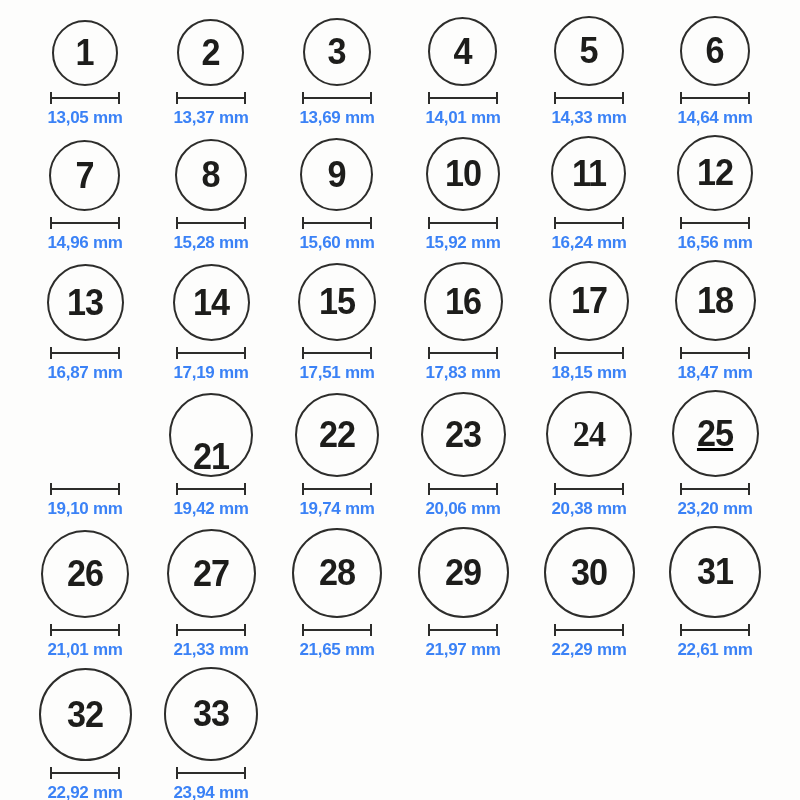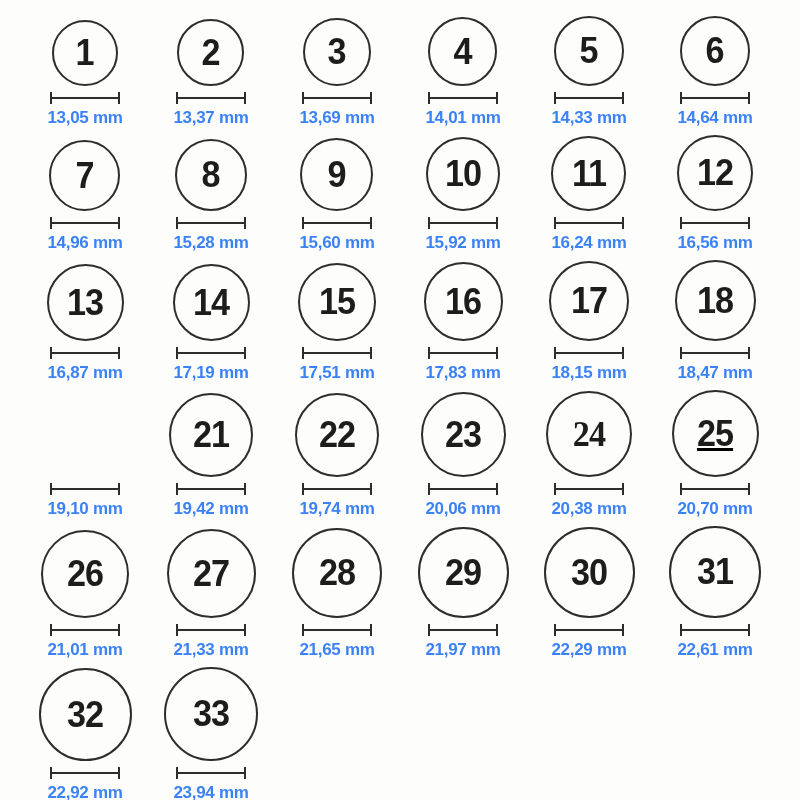--- a/index.html
+++ b/index.html
@@ -299,21 +299,21 @@
   <div class="cell">
     <div class="ruler">
       <span class="tick left"></span>
       <span class="line"></span>
       <span class="tick right"></span>
     </div>
     <div class="dia-label">19,10 mm</div>
   </div>
 
   <div class="cell">
-    <div class="circle" style="width: 84px; height: 84px;">
+    <div class="circle" style="width: 84px; height: 84px; align-items: flex-end;">
       <span class="num">21</span>
     </div>
     <div class="ruler">
       <span class="tick left"></span>
       <span class="line"></span>
       <span class="tick right"></span>
     </div>
     <div class="dia-label">19,42 mm</div>
   </div>
 
@@ -355,21 +355,21 @@
 
   <div class="cell">
     <div class="circle" style="width: 87px; height: 87px; text-decoration: underline;">
       <span class="num">25</span>
     </div>
     <div class="ruler">
       <span class="tick left"></span>
       <span class="line"></span>
       <span class="tick right"></span>
     </div>
-    <div class="dia-label">20,70 mm</div>
+    <div class="dia-label">23,20 mm</div>
   </div>
 
   <div class="cell">
     <div class="circle" style="width: 88px; height: 88px;">
       <span class="num">26</span>
     </div>
     <div class="ruler">
       <span class="tick left"></span>
       <span class="line"></span>
       <span class="tick right"></span>

